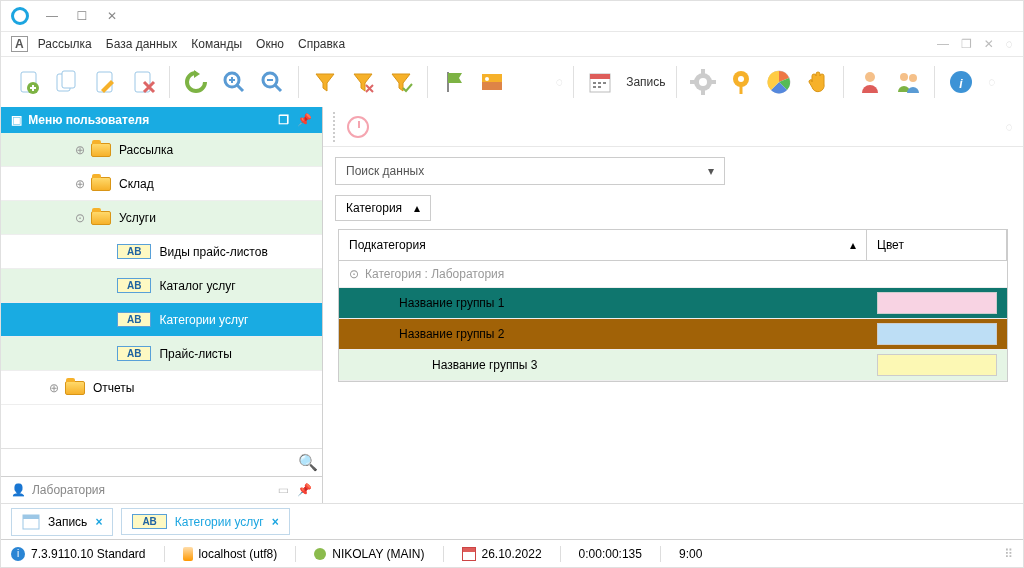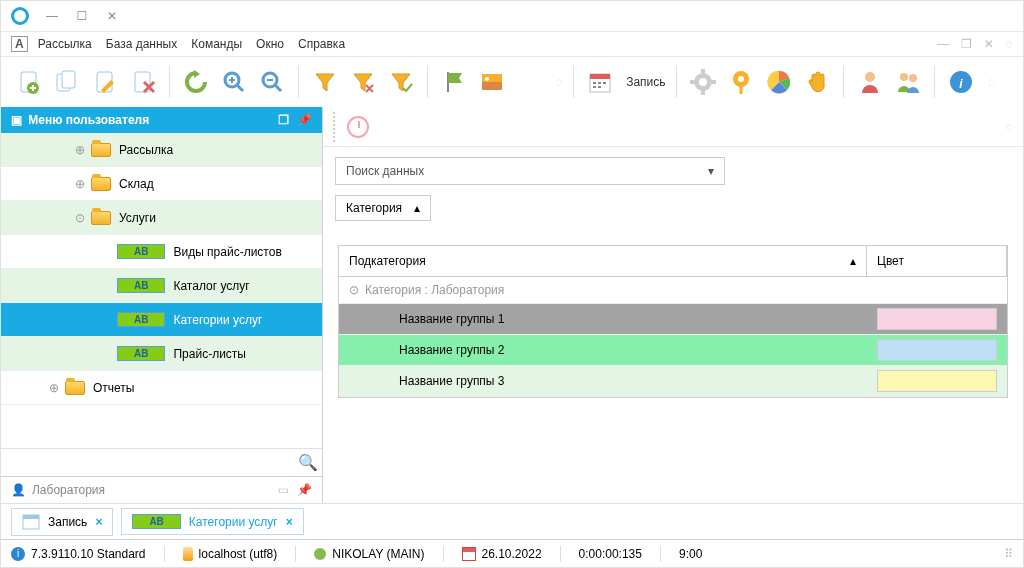--- a/index.html
+++ b/index.html
@@ -20,33 +20,33 @@
 .sidebar { width: 322px; display: flex; flex-direction: column; border-right: 1px solid #d0d0d0; }
 .sidebar-header { background: #19abe2; color: #fff; padding: 6px 10px; display: flex; align-items: center; font-weight: bold; }
 .sidebar-header .hdr-btns { margin-left: auto; display: flex; gap: 8px; }
 .tree { flex: 1; overflow-y: auto; background: #fff; }
 .tree-row { display: flex; align-items: center; height: 34px; border-bottom: 1px solid #eee; cursor: pointer; }
 .tree-row.alt { background: #e5f5e5; }
 .tree-row.selected { background: #19abe2; color: #fff; }
 .tree-indent { display: inline-block; }
 .folder-icon { width: 20px; height: 14px; background: linear-gradient(#ffd96b,#f6b12a); border-radius: 2px; margin-right: 8px; border: 1px solid #d99516; position: relative; }
 .folder-icon::before { content: ''; position: absolute; top: -4px; left: 0; width: 9px; height: 4px; background: #f6b12a; border-radius: 2px 2px 0 0; }
-.ab-icon { background: #84cc16; border: 1px solid #58a0d8; color: #2063a0; font-weight: bold; padding: 1px 16px; margin-right: 8px; font-size: 10px; }
+.ab-icon { background: #fef9c3; border: 1px solid #58a0d8; color: #2063a0; font-weight: bold; padding: 1px 9px; margin-right: 8px; font-size: 10px; }
 .expand-icon { width: 14px; text-align: center; color: #999; margin-right: 4px; }
 .search-row { padding: 4px; text-align: right; border-top: 1px solid #e0e0e0; }
 .search-icon { color: #1ca5e0; font-size: 16px; cursor: pointer; }
 .support-bar { border-top: 1px solid #d0d0d0; padding: 6px 10px; display: flex; align-items: center; color: #888; }
 .support-bar .sup-btns { margin-left: auto; display: flex; gap: 8px; color: #bbb; }
 .content { flex: 1; display: flex; flex-direction: column; }
 .content-head { height: 40px; display: flex; align-items: center; padding: 0 10px; border-bottom: 1px solid #e8e8e8; }
 .clock-icon { width: 22px; height: 22px; border: 2px solid #f5a5b0; border-radius: 50%; position: relative; }
 .clock-icon::before { content: ''; position: absolute; top: 3px; left: 9px; width: 2px; height: 7px; background: #f5a5b0; }
 .search-box { margin: 10px 0 10px 12px; width: 390px; }
 .search-input { border: 1px solid #ccc; padding: 6px 10px; display: flex; justify-content: space-between; align-items: center; cursor: pointer; color: #555; }
-.chip { margin: 0 0 24px 12px; display: inline-flex; border: 1px solid #ccc; padding: 5px 10px; gap: 12px; align-items: center; }
+.chip { margin: 0 0 8px 12px; display: inline-flex; border: 1px solid #ccc; padding: 5px 10px; gap: 12px; align-items: center; }
 .grid { margin: 0 15px; border: 1px solid #ccc; }
 .grid-header { display: flex; background: #fff; border-bottom: 1px solid #ccc; }
 .grid-header .gh-cell { padding: 8px 10px; border-right: 1px solid #ccc; display: flex; align-items: center; justify-content: space-between; }
 .grid-group { padding: 6px 10px; color: #999; display: flex; align-items: center; gap: 6px; border-bottom: 1px solid #eee; }
 .grid-row { display: flex; border-bottom: 1px solid #eee; }
 .grid-row .gr-cell { padding: 8px 10px; }
 .gr-name { flex: 1; padding-left: 60px !important; }
 .gr-color { width: 120px; margin: 4px 10px; border: 1px solid #ccc; height: 22px; }
 .tab-bar { height: 36px; display: flex; align-items: center; padding: 0 10px; gap: 8px; border-top: 1px solid #e0e0e0; }
 .tab { border: 1px solid #c0d8ea; background: #fff; padding: 5px 10px; display: flex; align-items: center; gap: 8px; cursor: pointer; }
@@ -339,29 +339,29 @@
         </div>
         <div class="gh-cell" style="width:140px">
           <span>Цвет</span>
         </div>
       </div>
       <div class="grid-group">
         <span>⊙</span>
         <span>Категория : Лаборатория</span>
       </div>
       <div id="grid-rows">
-          <div class="grid-row" style="background: #a3a3a3;">
+          <div class="grid-row" style="background: #0f766e;">
             <div class="gr-cell gr-name">Название группы 1</div>
             <div class="gr-color" style="background:#f8d3e3"></div>
           </div>
-          <div class="grid-row" style="background: #86efac;">
+          <div class="grid-row" style="background: #a16207;">
             <div class="gr-cell gr-name">Название группы 2</div>
             <div class="gr-color" style="background:#bddef5"></div>
           </div>
-          <div class="grid-row" style="background: rgb(229, 245, 229);">
+          <div class="grid-row" style="background: rgb(229, 245, 229); padding-left: 33px;">
             <div class="gr-cell gr-name">Название группы 3</div>
             <div class="gr-color" style="background:#fcf8b4"></div>
           </div>
         </div>
     </div>
   </div>
 </div>
 
 <div class="tab-bar">
   <div class="tab">

